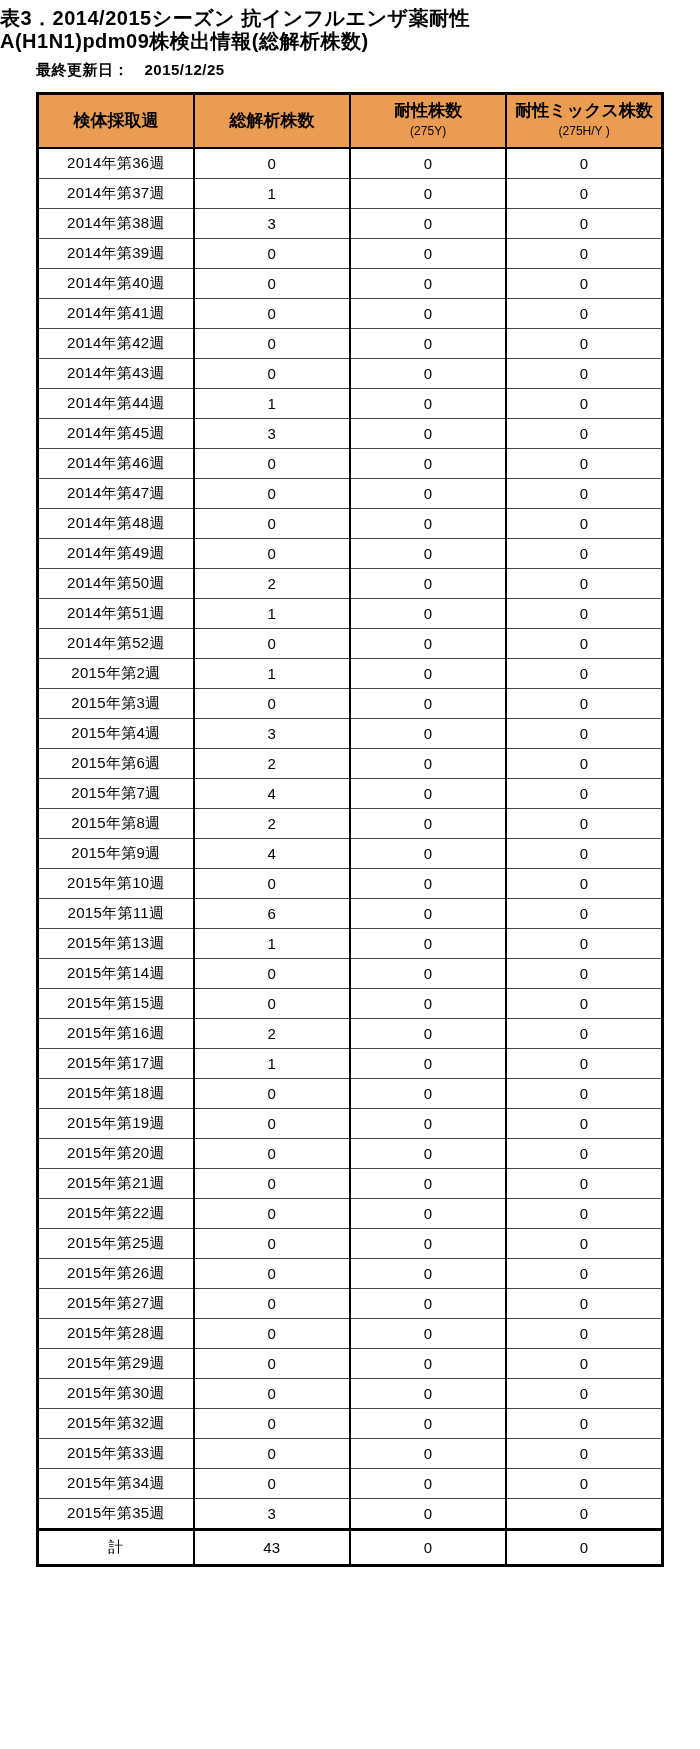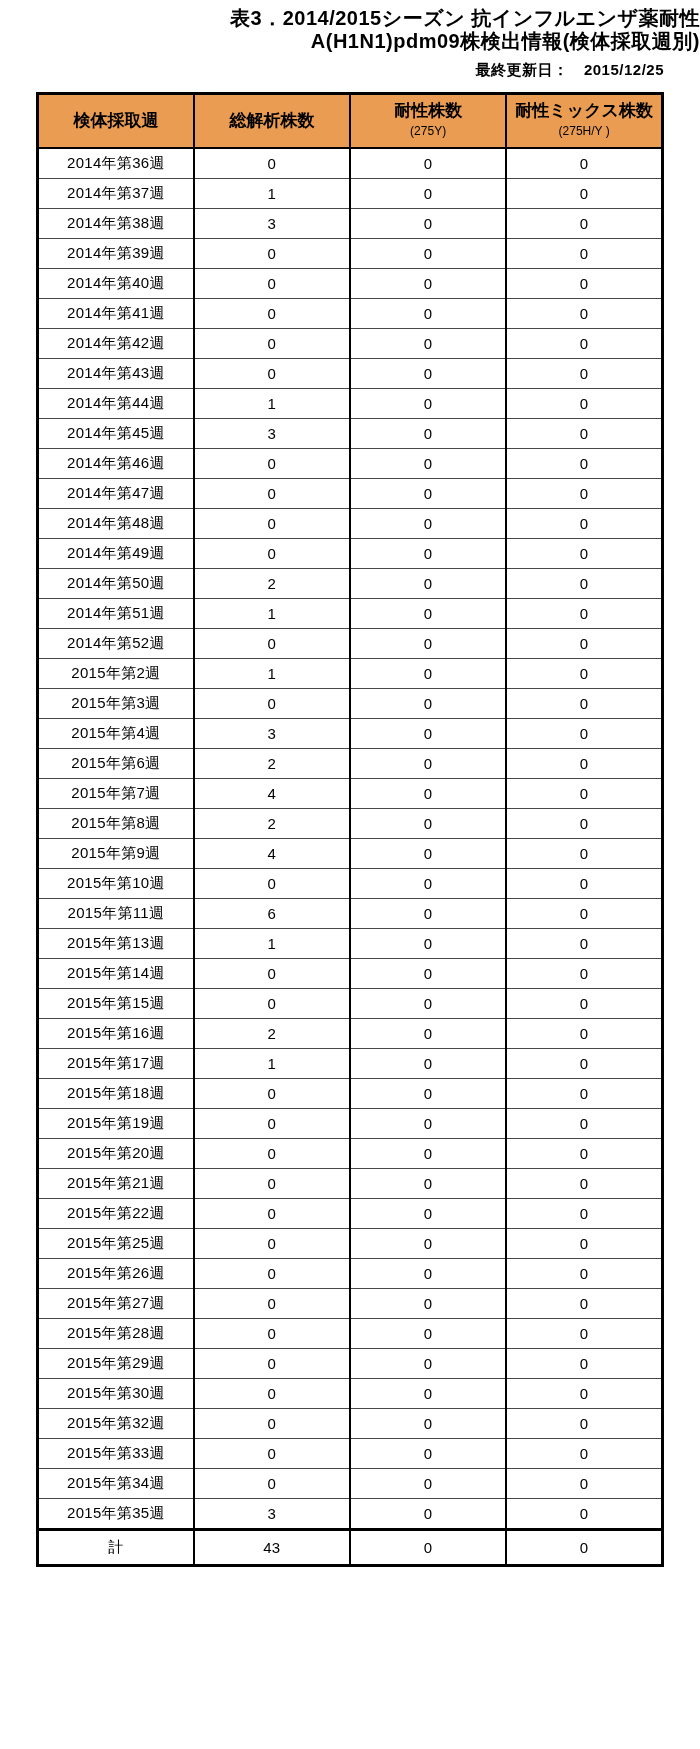--- a/index.html
+++ b/index.html
@@ -2,25 +2,25 @@
 <html lang="ja"><head>
 <meta charset="utf-8">
 <style>
   html,body{margin:0;padding:0;}
   body{
     width:700px;height:1749px;background:#ffffff;color:#000;
     font-family:"Liberation Sans","DejaVu Sans",sans-serif;
     -webkit-font-smoothing:antialiased;
   }
   .page-title{
-    padding-top:7px;text-align:right;
+    padding-top:7px;text-align:left;
     font-size:20px;font-weight:bold;line-height:23px;letter-spacing:0.5px;
   }
   .updated{
-    width:628px;margin:8px 0 5px 36px;text-align:right;
+    width:628px;margin:8px 0 5px 36px;text-align:left;
     font-size:15px;font-weight:bold;letter-spacing:0.5px;
   }
   table.data-table{
     table-layout:fixed;border-collapse:collapse;
     width:628px;margin:12px 0 0 36px;
     border:3px solid #000;
   }
   table.data-table col{width:25%;}
   table.data-table th{
     background:#E99C52;
@@ -41,21 +41,21 @@
   table.data-table tr.total-row td{
     border-top:3px solid #000;
     height:33px;
   }
 </style>
 </head>
 <body>
 
 <div class="page-title">
   <div>表3．2014/2015シーズン 抗インフルエンザ薬耐性</div>
-  <div>A(H1N1)pdm09株検出情報(検体採取週別)</div>
+  <div>A(H1N1)pdm09株検出情報(総解析株数)</div>
 </div>
 
 <div class="updated">最終更新日：　2015/12/25</div>
 
 <table class="data-table">
   <colgroup>
       <col>
       <col>
       <col>
       <col>

